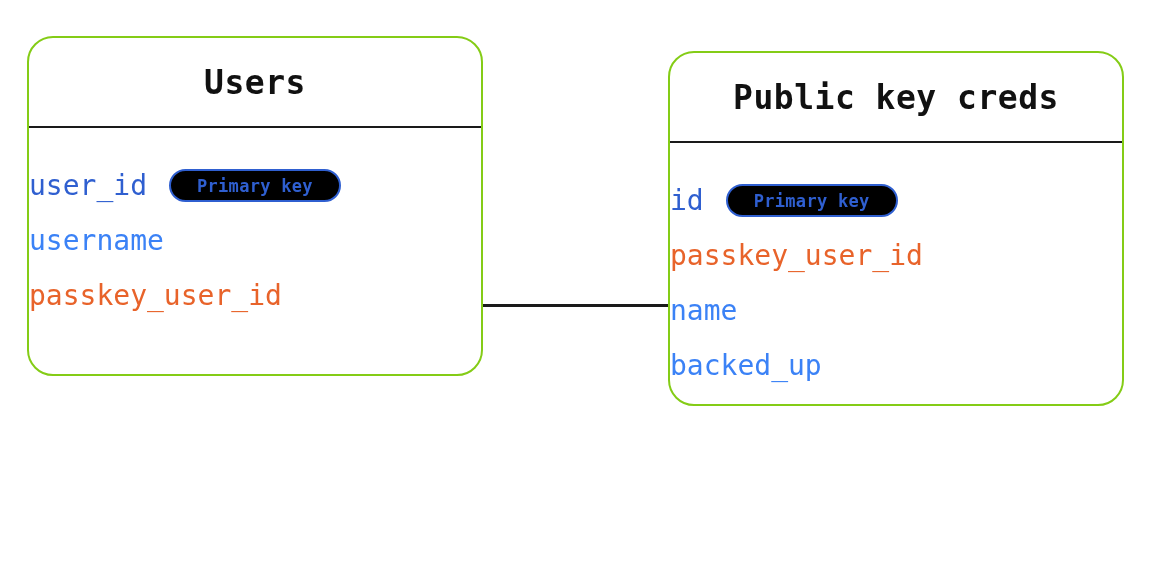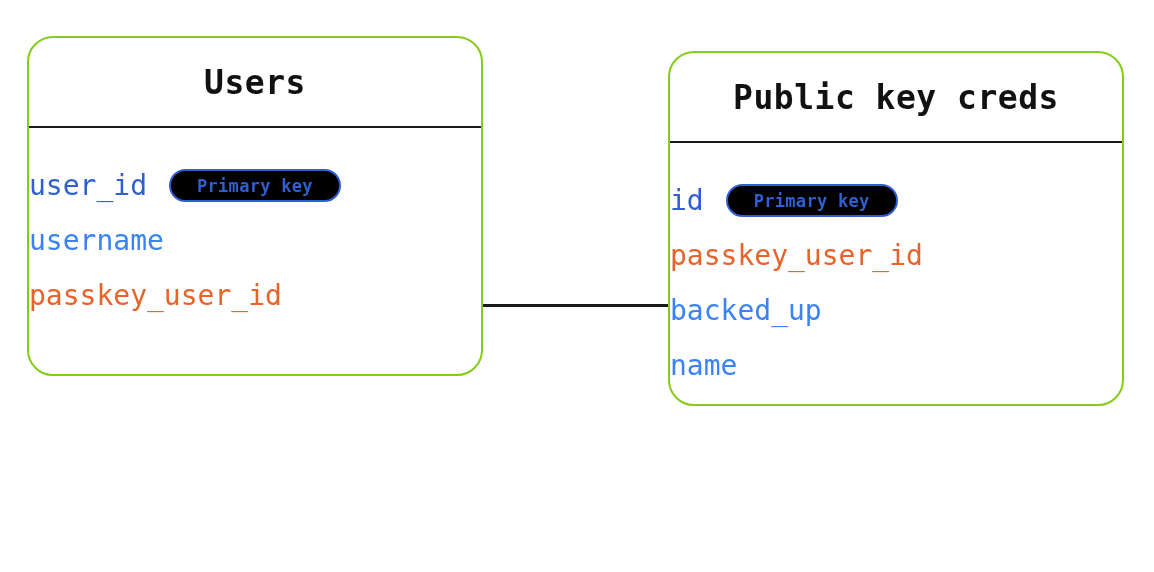--- a/index.html
+++ b/index.html
@@ -129,24 +129,24 @@
         <span class="field-name key">id</span>
         <span class="pk-badge">Primary key</span>
       </div>
 
 
       <div class="field-row">
         <span class="field-name fk">passkey_user_id</span>
       </div>
 
       <div class="field-row">
-        <span class="field-name">backed_up</span>
+        <span class="field-name">name</span>
       </div>
 
       <div class="field-row">
-        <span class="field-name">name</span>
+        <span class="field-name">backed_up</span>
       </div>
 
 
     </div>
   </div>
 
 </div>
 
 </body></html>

